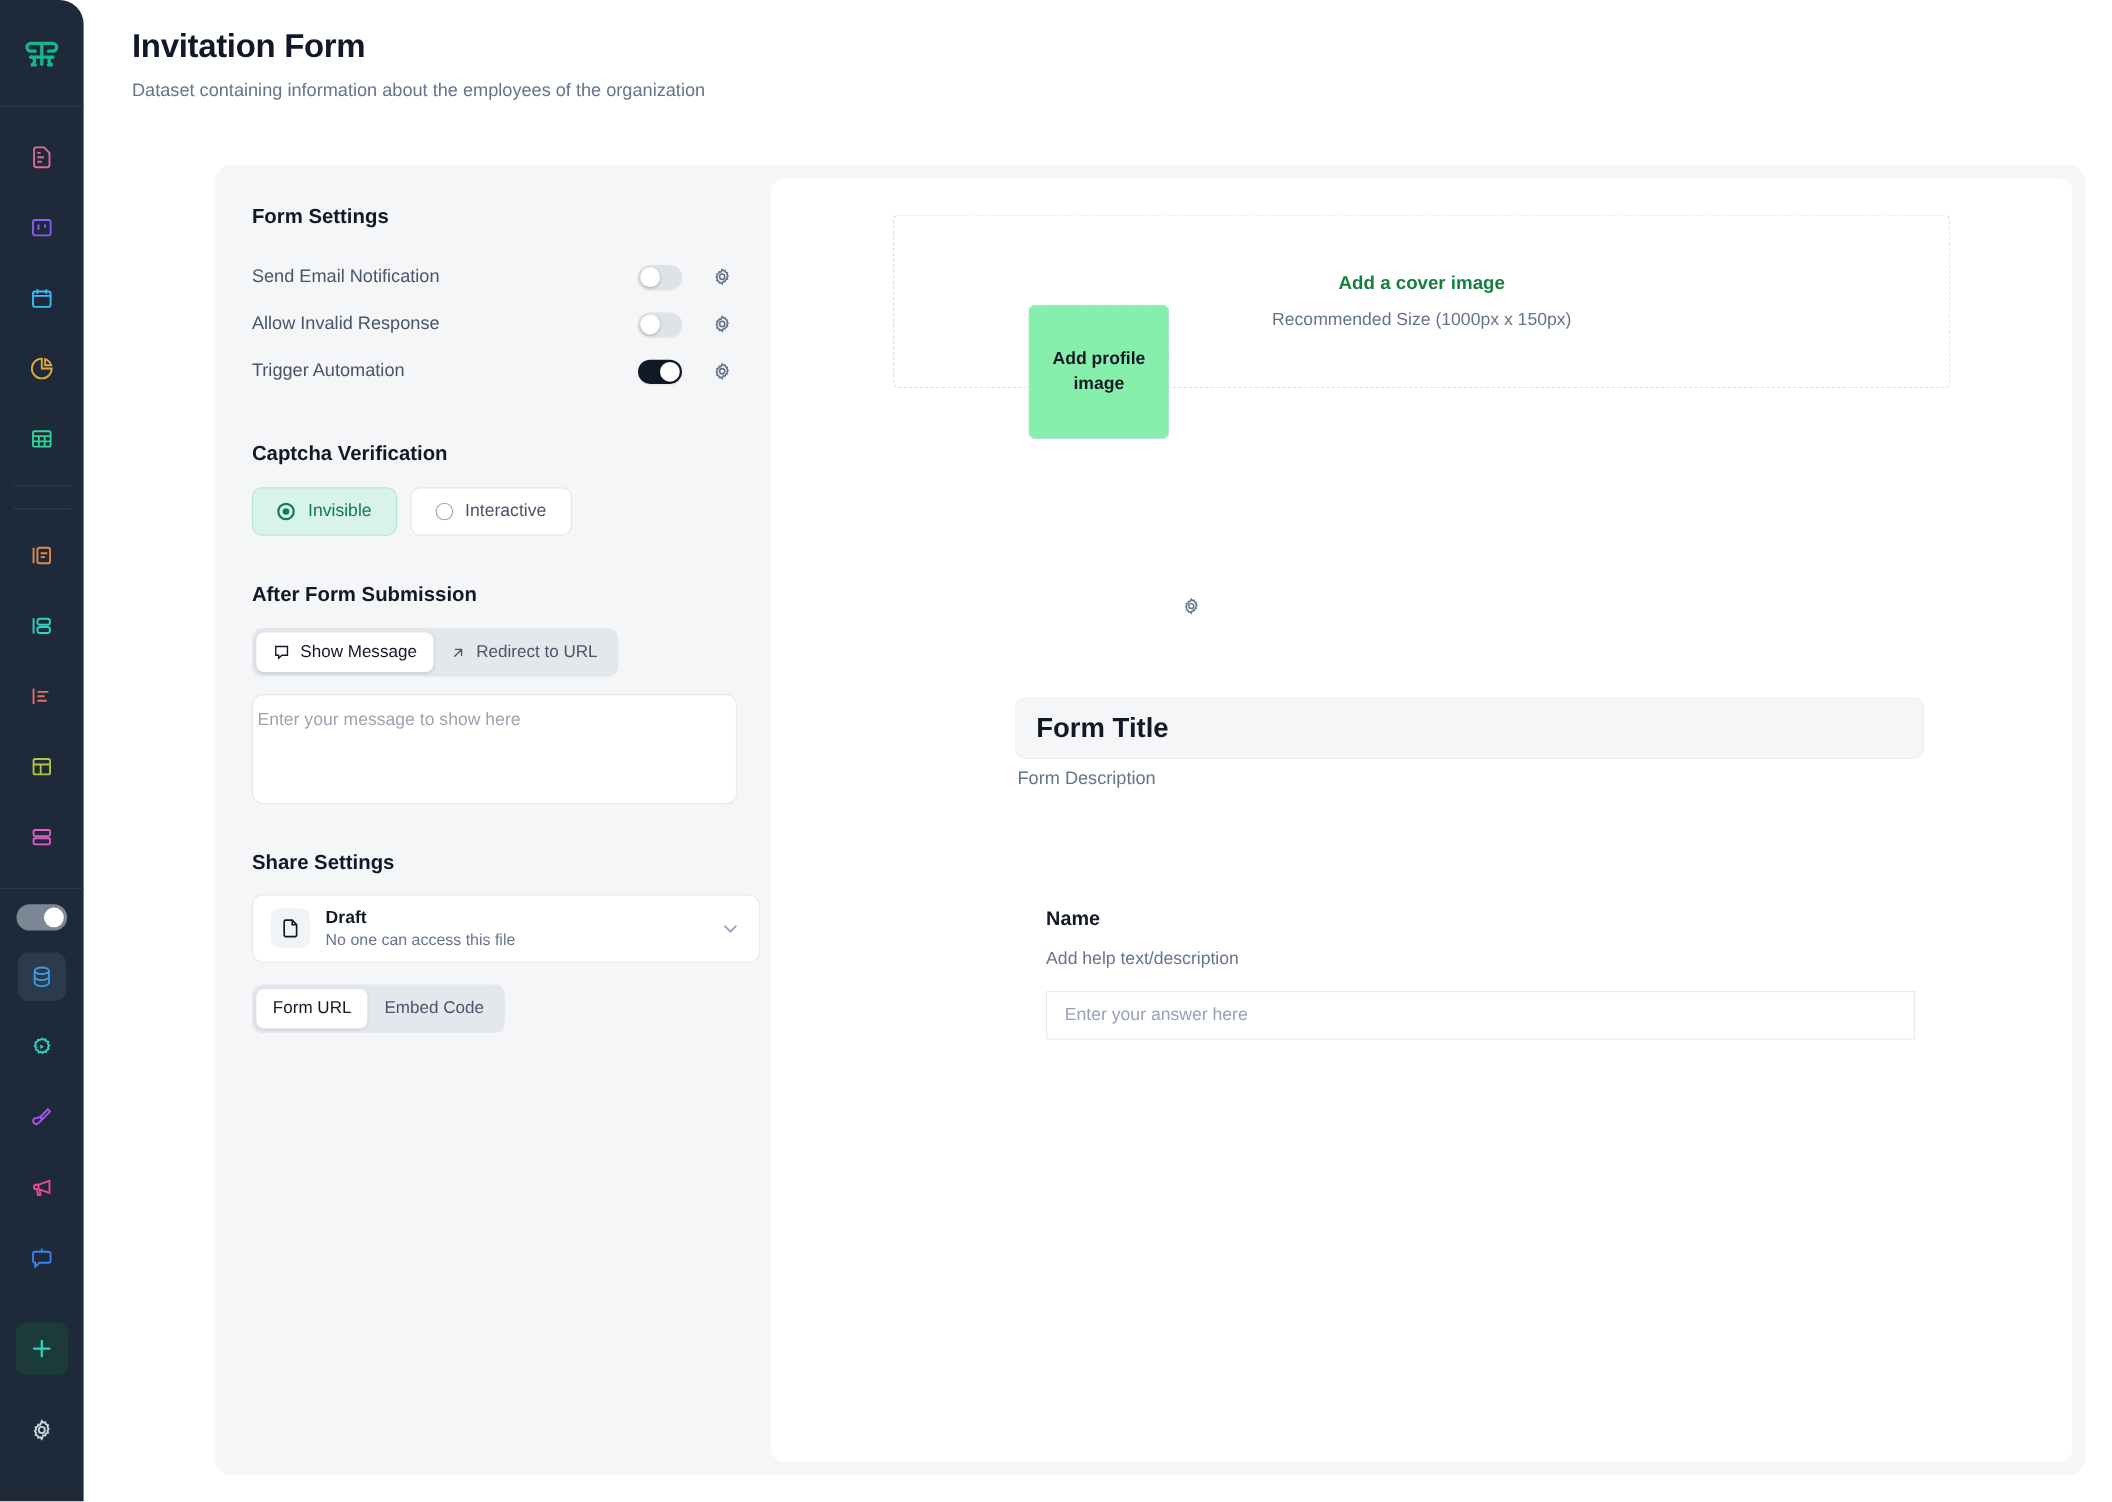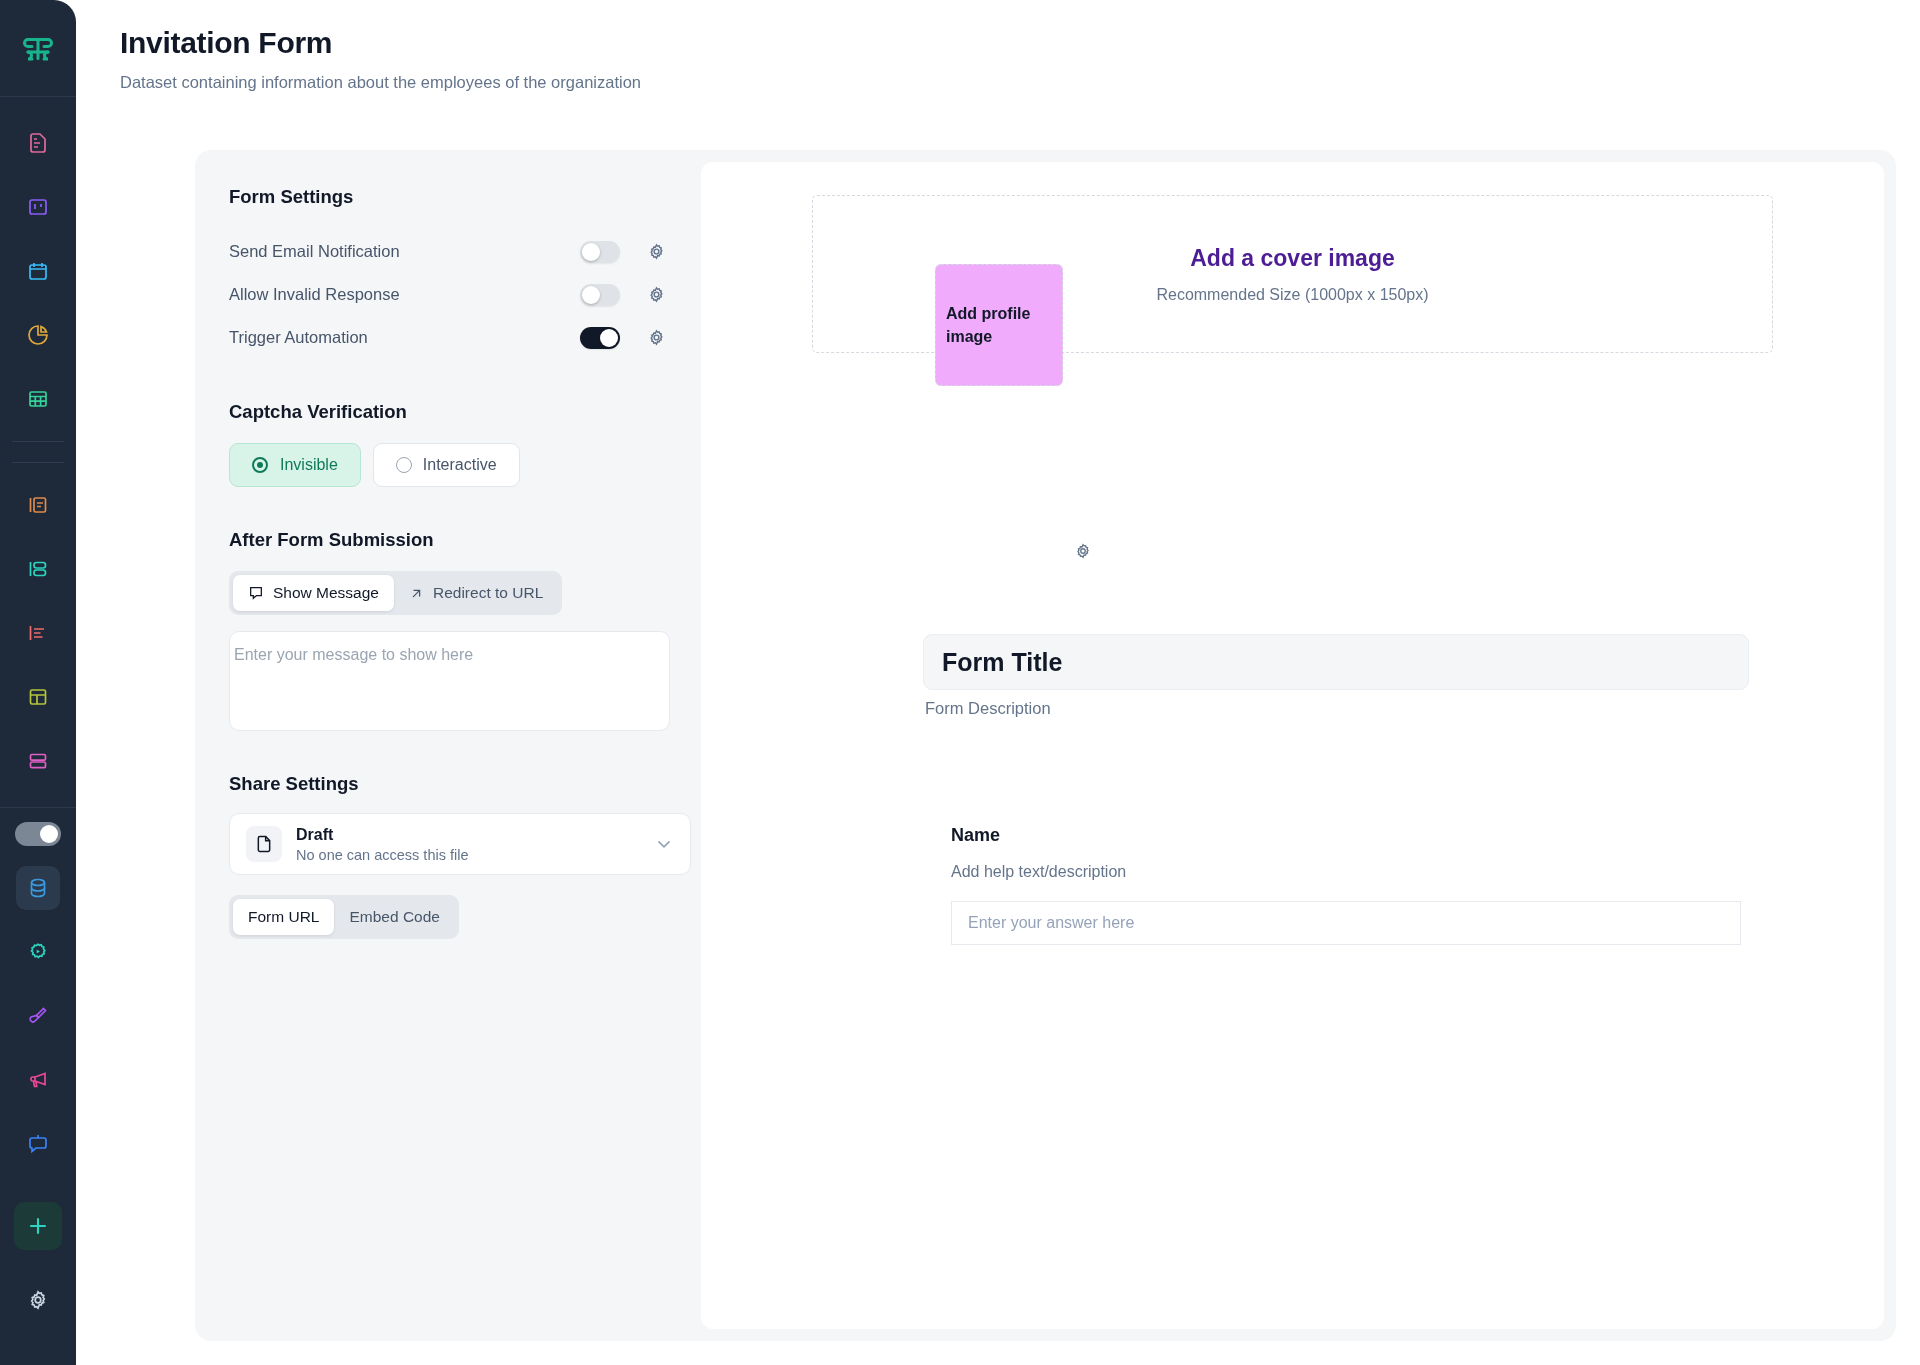--- a/index.html
+++ b/index.html
@@ -176,28 +176,28 @@
   .preview-pane {
     flex: 1; margin: 12px 12px 12px 0;
     background: #ffffff; border-radius: 12px;
     position: relative; overflow: hidden;
   }
   .cover-drop {
     position: absolute; left: 111px; top: 33px; right: 111px; height: 158px;
     border: 1.5px dashed #d5dae0; border-radius: 5px;
     display: flex; flex-direction: column; align-items: center; justify-content: center;
   }
-  .cover-t1 { font-size: 23px; font-weight: 700; color: #4c1d95; }
+  .cover-t1 { font-size: 17px; font-weight: 700; color: #15803d; }
   .cover-t2 { font-size: 16px; color: #64748b; margin-top: 14px; }
 
   .profile-drop {
-    position: absolute; left: 234px; top: 102px;
+    position: absolute; left: 234px; top: 115px;
     width: 128px; height: 122px;
-    background: #f0abfc; border: 1.5px dashed #d5dae0; border-radius: 6px;
-    display: flex; align-items: center; justify-content: center; text-align: left;
+    background: #86efac; border: 1.5px dashed #d5dae0; border-radius: 6px;
+    display: flex; align-items: center; justify-content: center; text-align: center;
     font-size: 16px; font-weight: 700; color: #111827; line-height: 1.45;
     padding: 0 10px;
   }
   .profile-gear {
     position: absolute; left: 371px; top: 378px; width: 22px; height: 22px;
     display: flex; align-items: center; justify-content: center; cursor: pointer;
   }
 
   .form-title-box {
     position: absolute; left: 222px; top: 472px; width: 826px; height: 56px;

